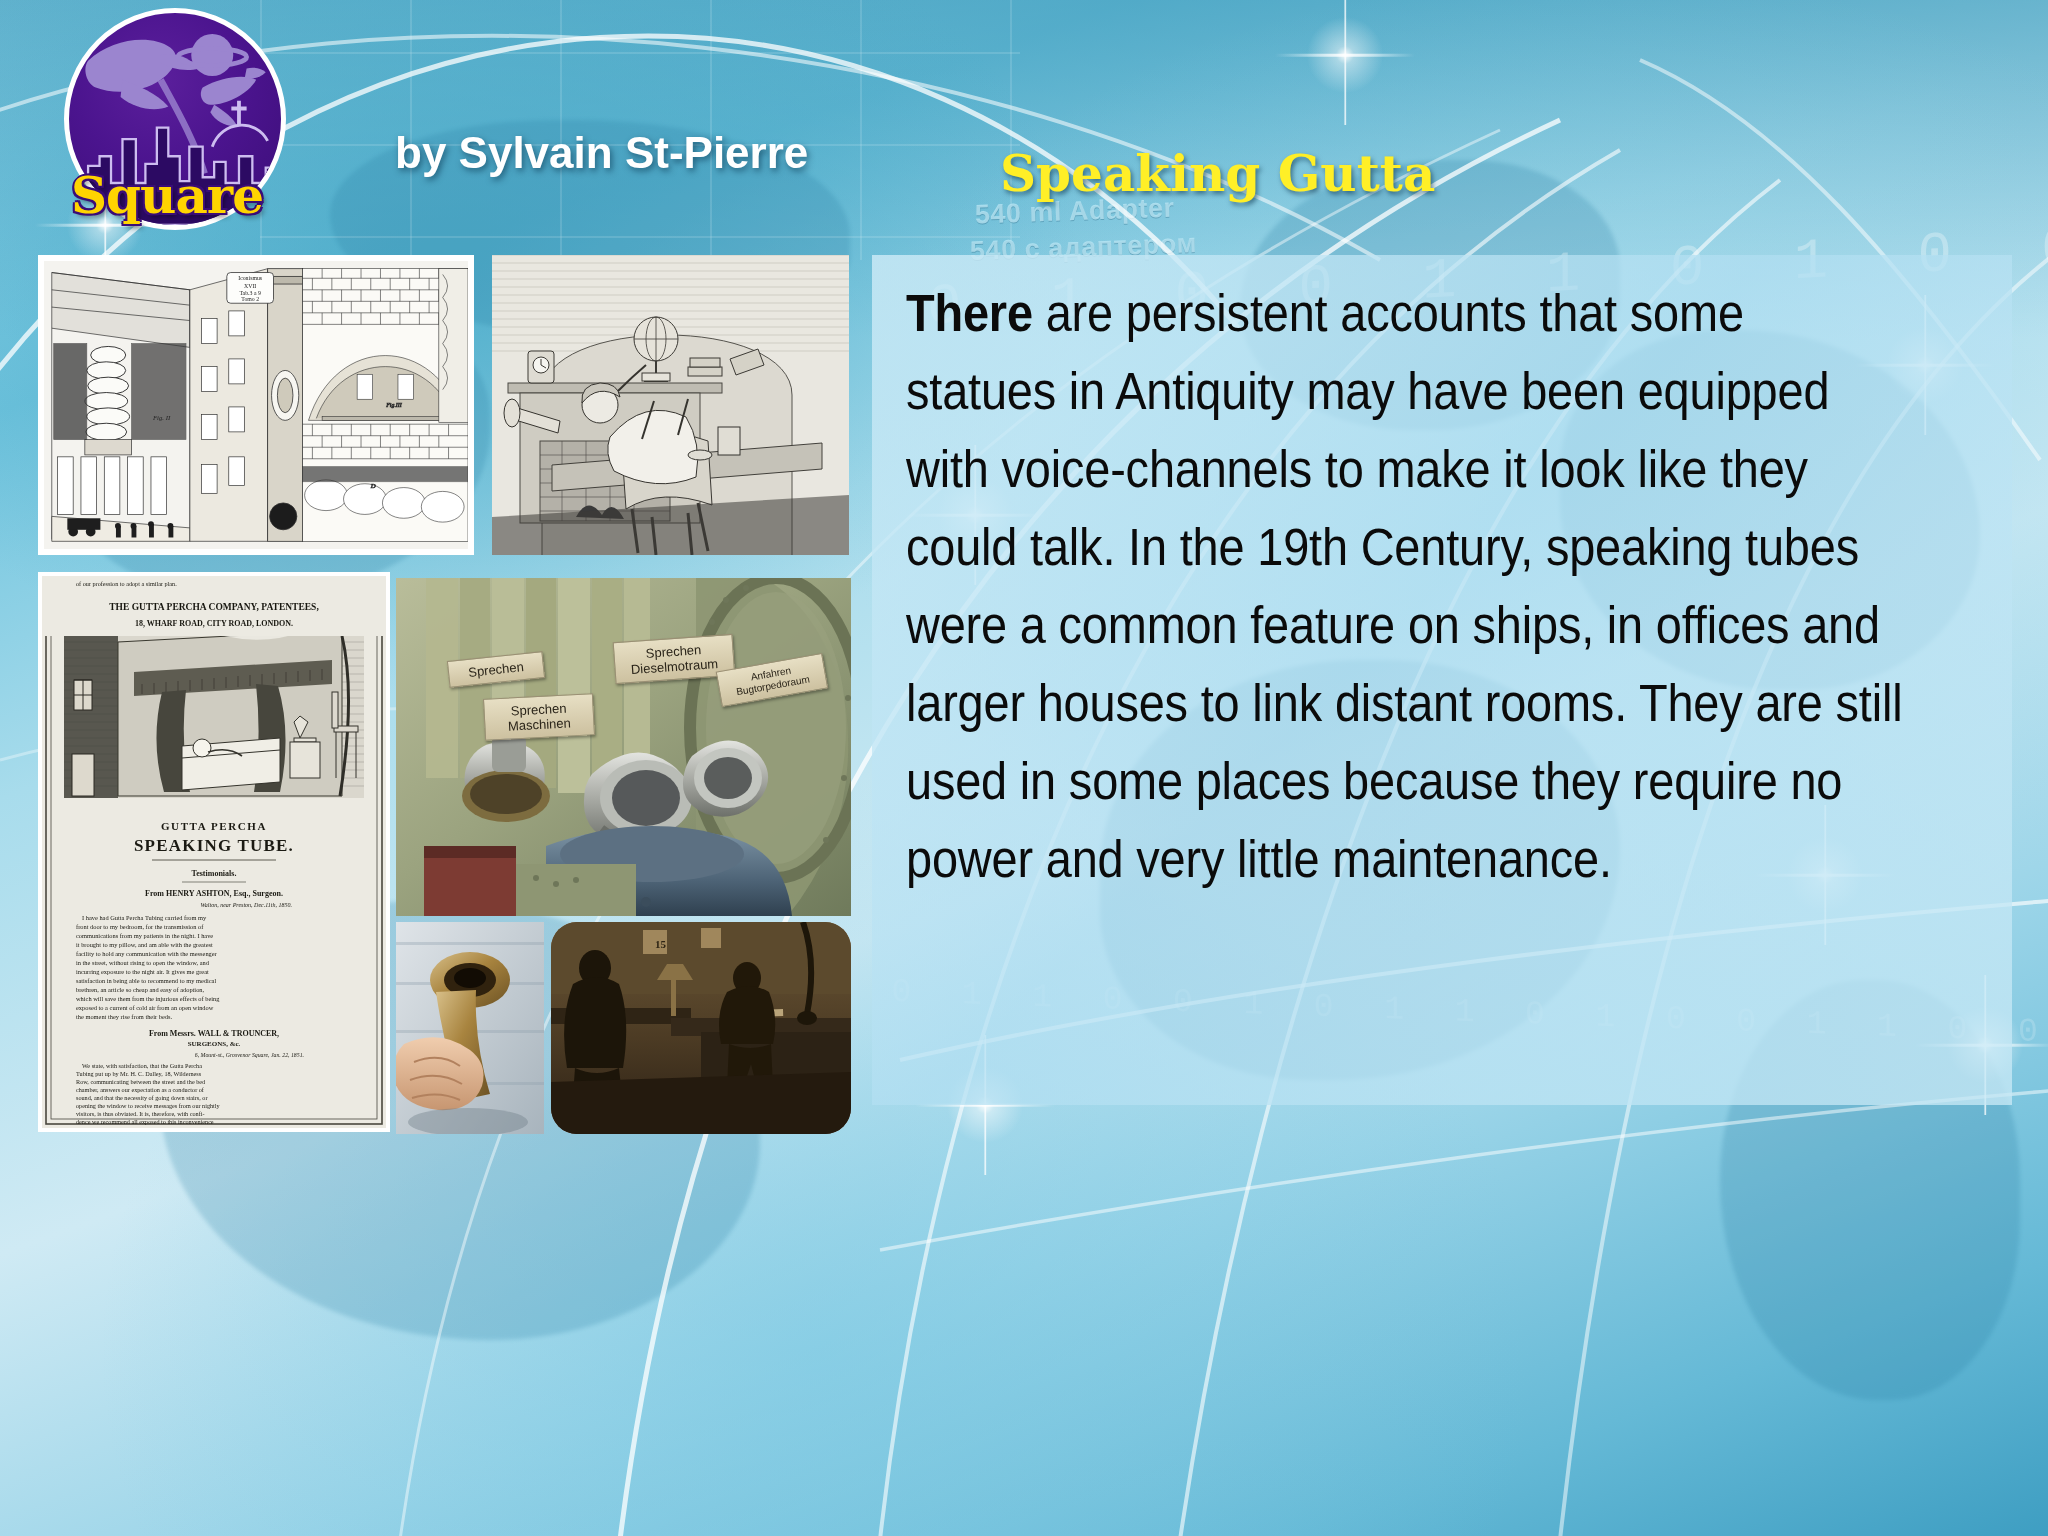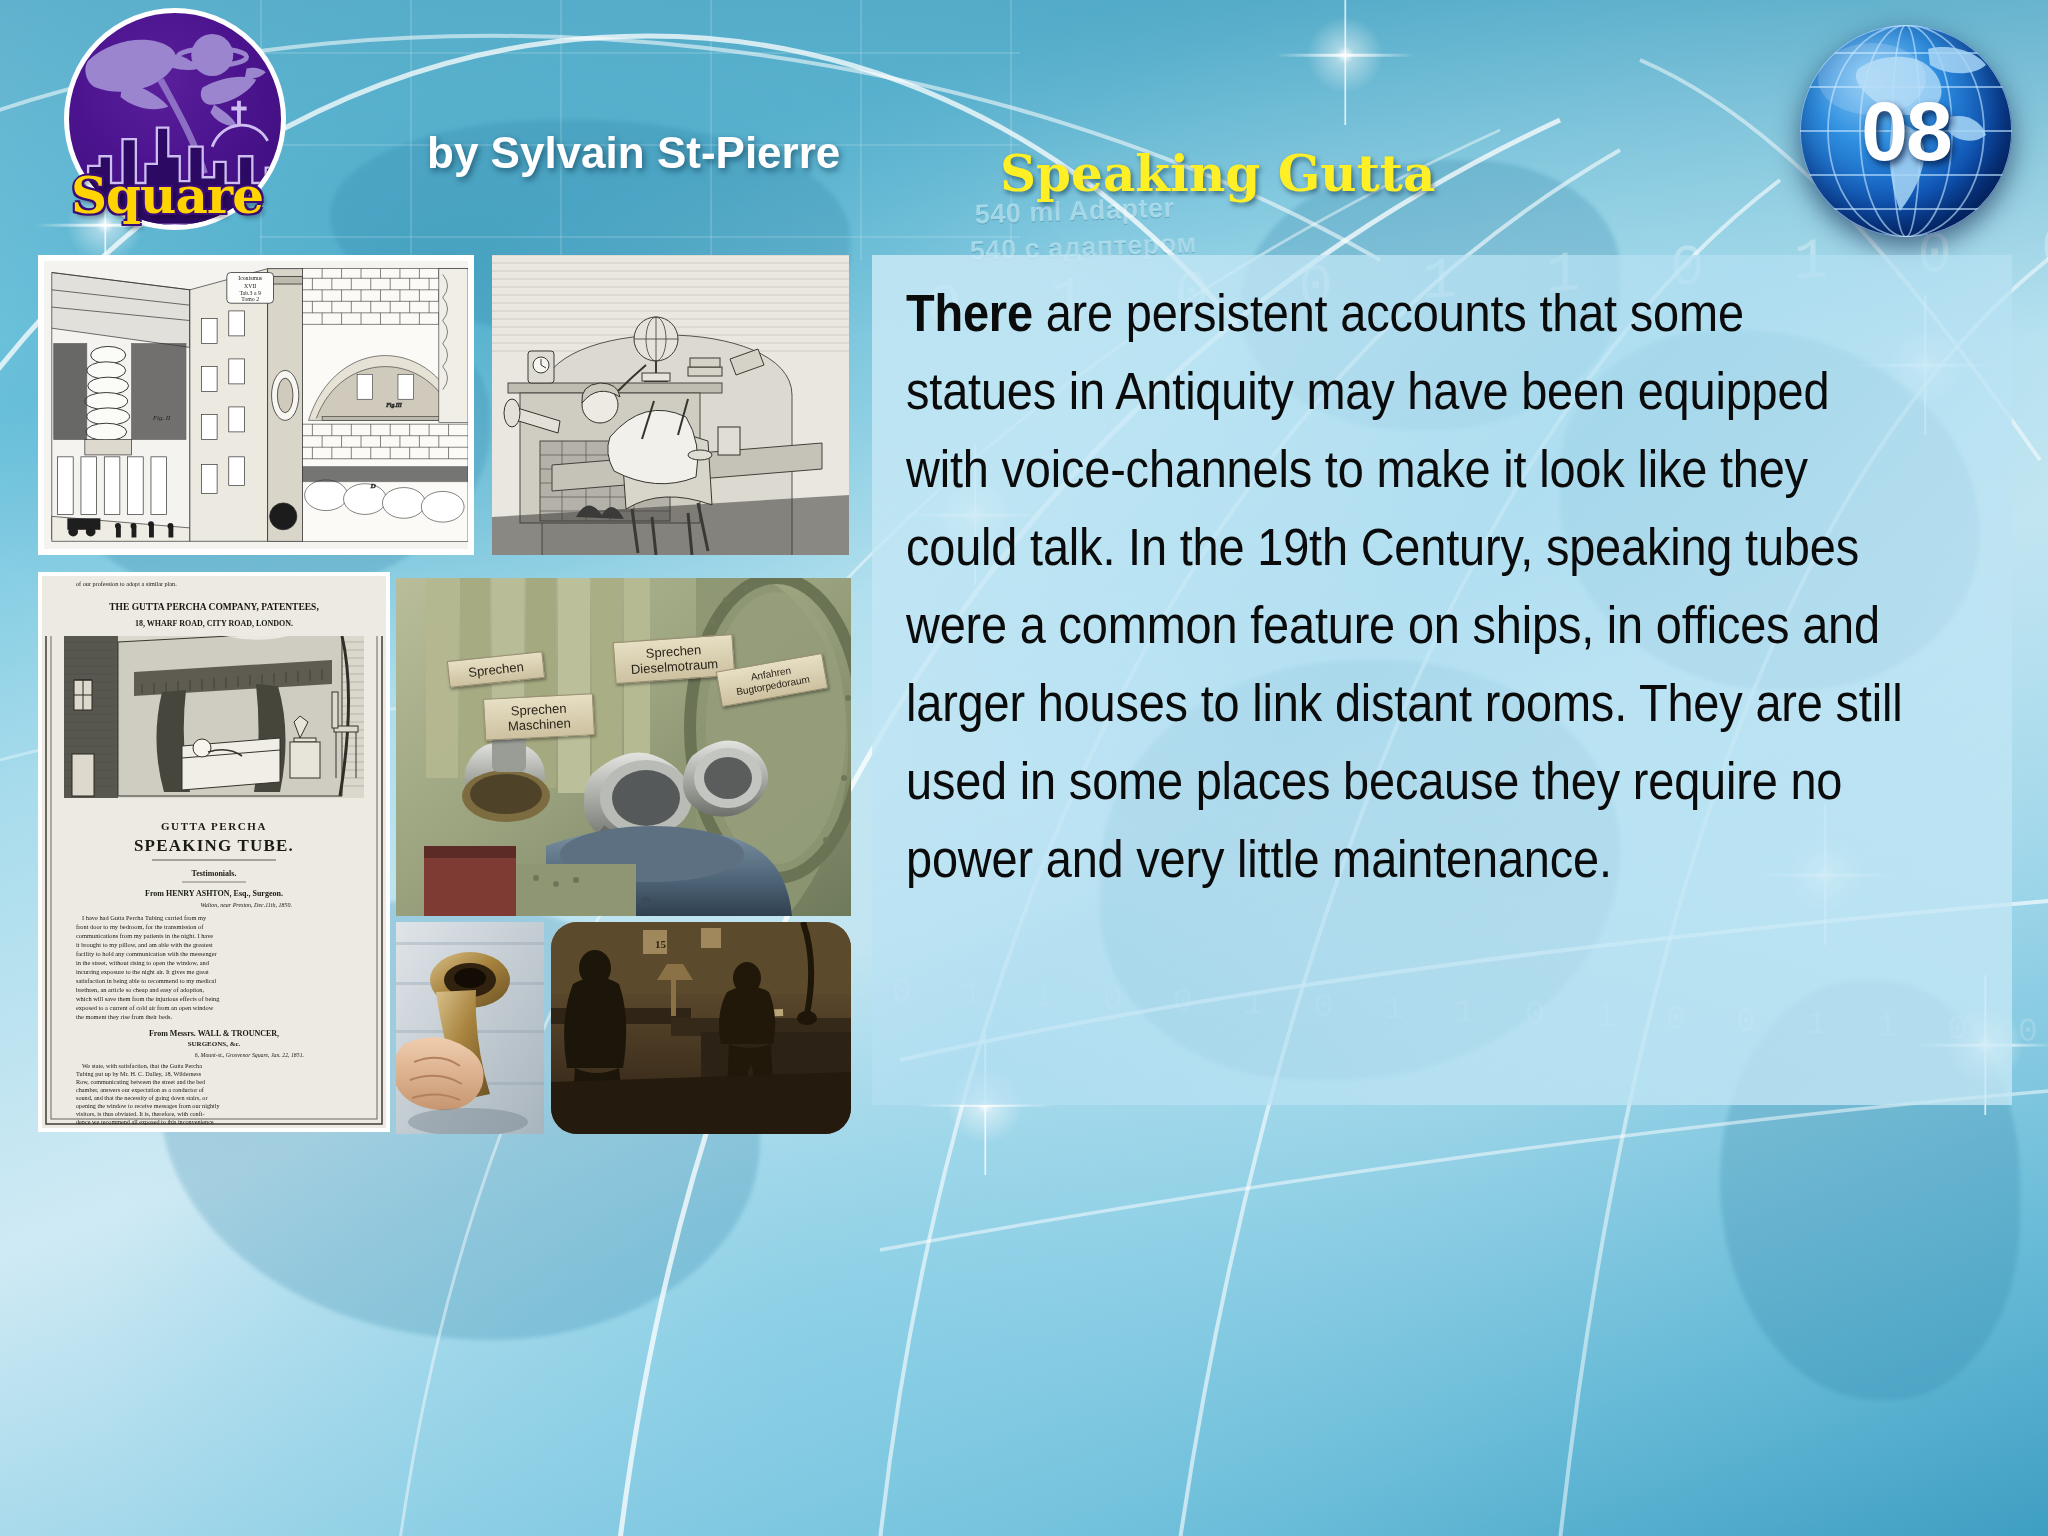--- a/index.html
+++ b/index.html
@@ -110,21 +110,20 @@
     white-space: nowrap;
   }
   .slide-author {
     position: absolute;
     left: 395px; top: 128px;
     font-size: 44px;
     font-weight: bold;
     color: #ffffff;
     text-shadow: 2px 3px 6px rgba(0,40,65,.55);
     white-space: nowrap;
-    margin-left: 32px;
   }
   .slide-subtitle {
     position: absolute;
     left: 1000px; top: 176px;
     font-size: 50px;
     font-weight: bold;
     color: #ffef27;
     font-family: "DejaVu Serif", serif;
     text-shadow: 2px 3px 5px rgba(0,40,65,.55);
     transform: translateY(-32px);
@@ -314,39 +313,20 @@
         </svg>
       </div>
       <div class="logo-word">
         <span>Square</span>
       </div>
     </div>
 
     <div class="slide-author">by Sylvain St-Pierre</div>
     <div class="slide-subtitle">Speaking Gutta</div>
 
-    <div class="globe">
-      <svg viewBox="0 0 212 212">
-        <g fill="none" stroke="#bfe2ff" stroke-opacity=".62" stroke-width="1.8">
-          <ellipse cx="106" cy="106" rx="106" ry="106"></ellipse>
-          <ellipse cx="106" cy="106" rx="78" ry="106"></ellipse>
-          <ellipse cx="106" cy="106" rx="46" ry="106"></ellipse>
-          <ellipse cx="106" cy="106" rx="14" ry="106"></ellipse>
-          <path d="M6,62 H206 M0,106 H212 M6,150 H206 M24,28 H188 M24,184 H188"></path>
-        </g>
-        <g fill="#a9d6f6" opacity=".85">
-          <path d="M58,44 C76,30 108,28 124,38 C140,48 146,66 138,78 C126,96 96,92 80,80 C66,70 50,56 58,44 Z"></path>
-          <path d="M128,24 C148,18 176,26 186,40 C172,52 146,50 130,40 Z"></path>
-          <path d="M92,100 C108,96 122,108 124,124 C126,144 114,168 100,186 C92,164 86,134 92,100 Z"></path>
-          <path d="M150,92 C166,88 182,96 186,110 C174,120 156,116 148,106 Z"></path>
-        </g>
-        <ellipse cx="72" cy="54" rx="54" ry="36" fill="#ffffff" opacity=".16"></ellipse>
-      </svg>
-      <div class="globe-num">08</div>
-    </div>
   </div>
 
   <div class="photo" id="photo-kircher">
     <div class="engrave">
       <svg viewBox="0 0 436 300" preserveAspectRatio="none">
         <rect width="436" height="300" fill="#f4f3ef"></rect>
 
         <g stroke="#2c2c2c" stroke-width="0.7" fill="none">
           <path d="M8,12 L150,30 L150,90 L8,70 Z" fill="#e2e0da"></path>
           <path d="M8,12 L150,30 M8,30 L150,46 M8,48 L150,62"></path>

